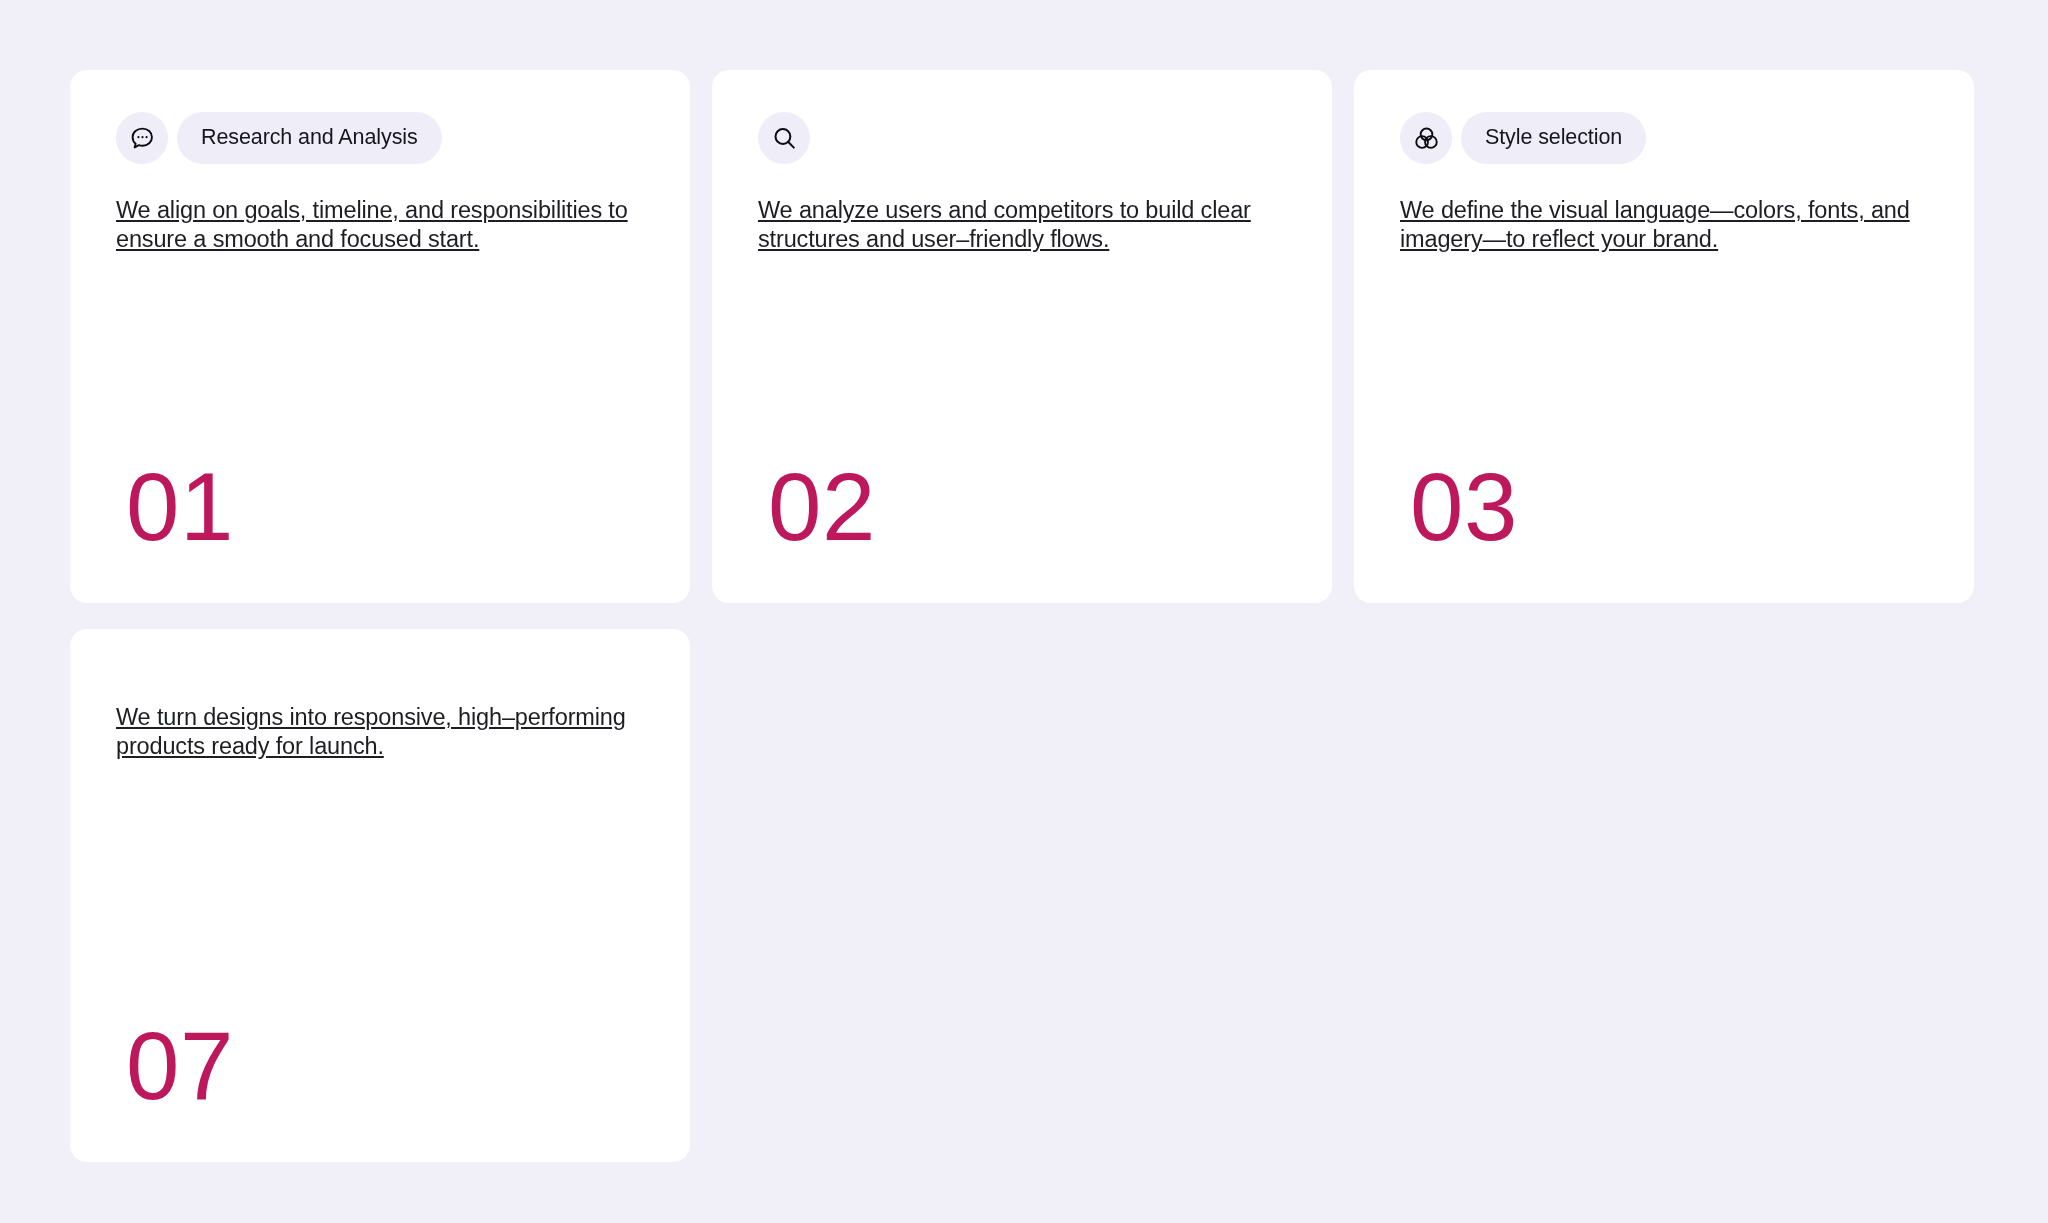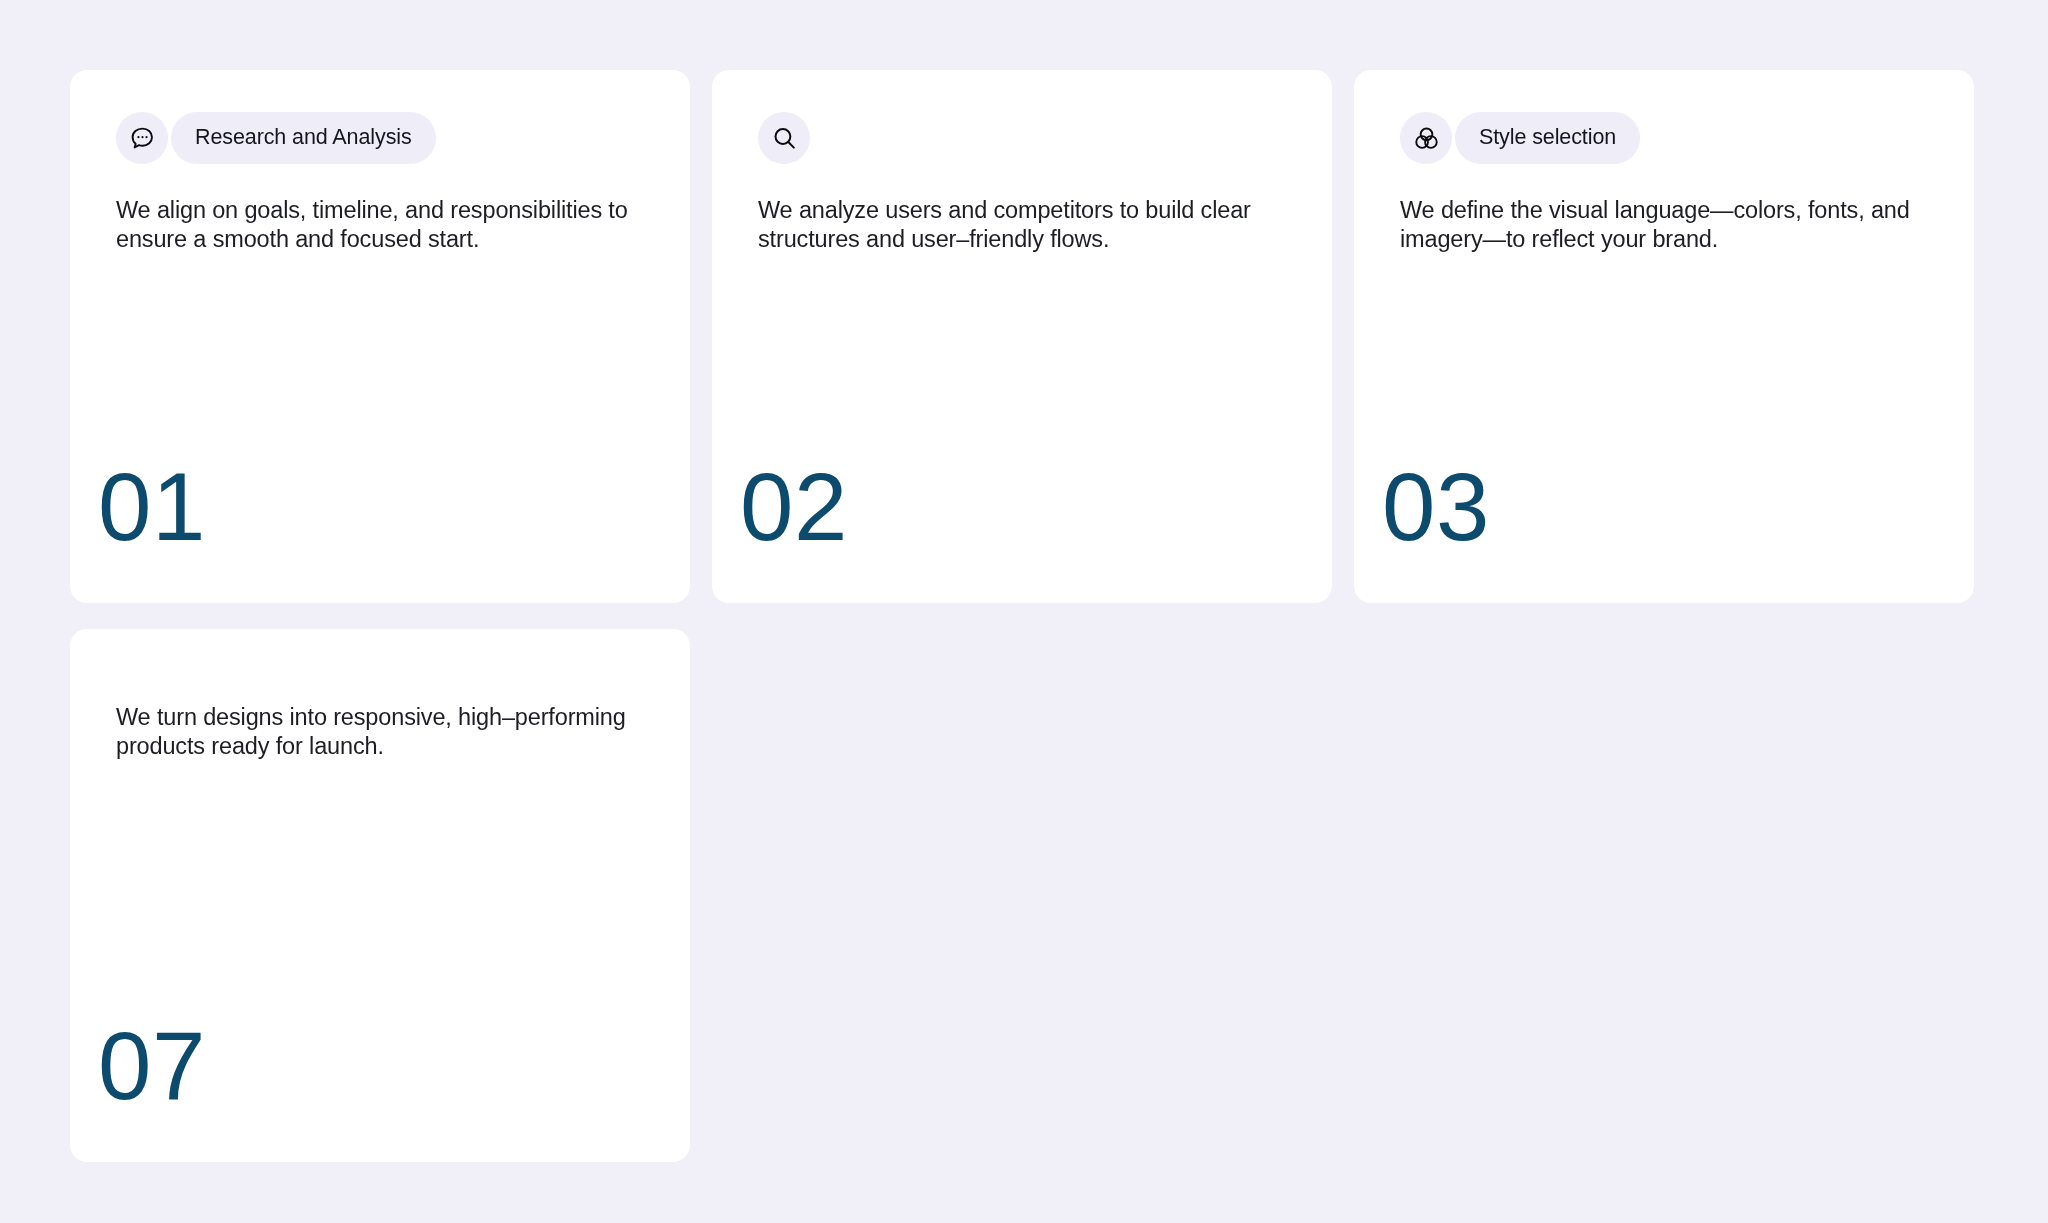--- a/index.html
+++ b/index.html
@@ -32,21 +32,21 @@
     background: #ffffff;
     border-radius: 17px;
     padding: 42px 46px 0 46px;
     position: relative;
     overflow: hidden;
   }
 
   .card-badge {
     display: flex;
     align-items: center;
-    gap: 3px;
+    gap: 9px;
     height: 52px;
   }
 
   .badge-icon {
     width: 52px;
     height: 52px;
     border-radius: 50%;
     background: #eeedf8;
     display: flex;
     align-items: center;
@@ -74,30 +74,31 @@
     white-space: nowrap;
   }
 
   .card-desc {
     margin-top: 32px;
     font-size: 23.5px;
     line-height: 1.235;
     color: #1d1e24;
     letter-spacing: -0.15px;
     max-width: 515px;
+    text-decoration: underline;
   }
 
   .card-number {
     position: absolute;
-    left: 28px;
+    left: 56px;
     bottom: 56px;
     font-size: 96px;
     line-height: 0.82;
     font-weight: 300;
-    color: #0c4a6e;
+    color: #be185d;
     letter-spacing: 0.5px;
     user-select: none;
   }
 </style>
 </head>
 <body>
 
 <div class="process-grid">
 
   <div class="process-card">

